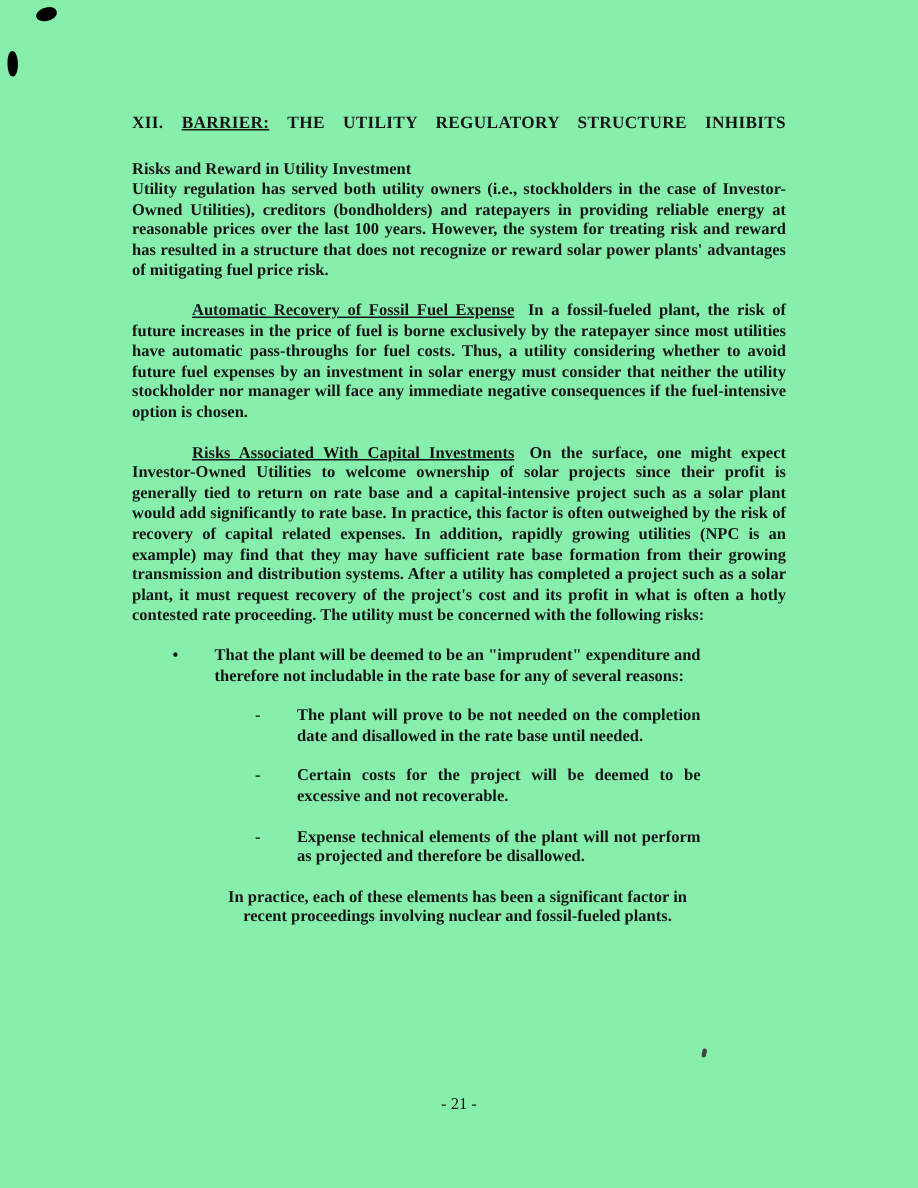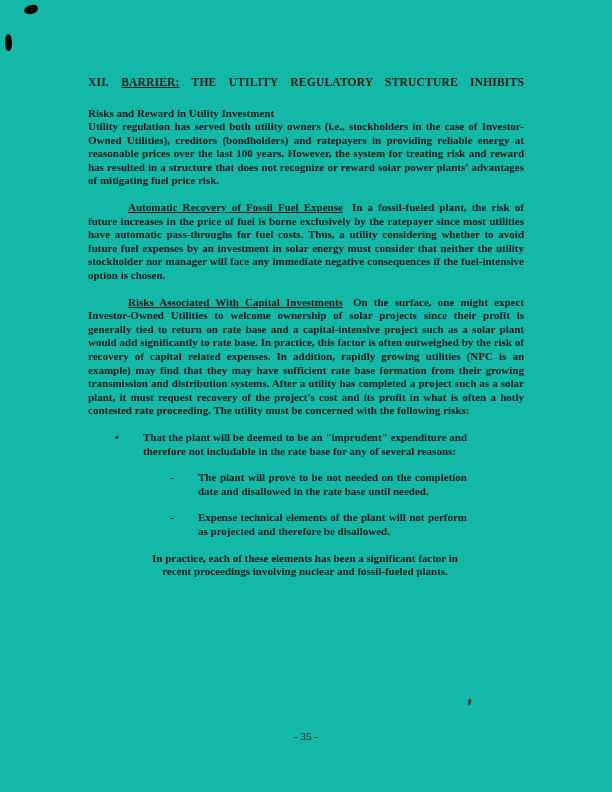--- a/index.html
+++ b/index.html
@@ -8,21 +8,21 @@
     background: #ffffff;
     font-family: "Liberation Serif", serif;
     color: #151515;
     position: relative;
     overflow: hidden;
   }
   .page {
     position: absolute;
     inset: 0;
     padding: 76px 88px 0 88px;
-    background: #14b8a6;
+    background: #86efac;
   }
   
   .artifact { position: absolute; background: #000; }
   .a1 { left: 24px; top: 5px; width: 14px; height: 9px; border-radius: 60% 40% 55% 45%; transform: rotate(-8deg); }
   .a2 { left: 5px; top: 34px; width: 7px; height: 17px; border-radius: 45% 55% 50% 50%; }
   .a3 { left: 468px; top: 699px; width: 3px; height: 6px; background: #444; border-radius: 2px; transform: rotate(12deg); }
 
   .title {
     font-weight: bold;
     font-size: 11.5px;
@@ -110,24 +110,25 @@
     <span>That the plant will be deemed to be an "imprudent" expenditure and therefore not includable in the rate base for any of several reasons:</span>
   </div>
 
   <div class="sub-item gap">
     <span class="marker">-</span>
     <span>The plant will prove to be not needed on the completion date and disallowed in the rate base until needed.</span>
   </div>
 
   <div class="sub-item gap">
     <span class="marker">-</span>
+    <span>Certain costs for the project will be deemed to be excessive and not recoverable.</span>
   </div>
 
   <div class="sub-item gap">
     <span class="marker">-</span>
     <span>Expense technical elements of the plant will not perform as projected and therefore be disallowed.</span>
   </div>
 
   <p class="closing gap">In practice, each of these elements has been a significant factor in recent proceedings involving nuclear and fossil-fueled plants.</p>
 
-  <div class="footer">- 35 -</div>
+  <div class="footer">- 21 -</div>
 
 </div>
 
 </body></html>

